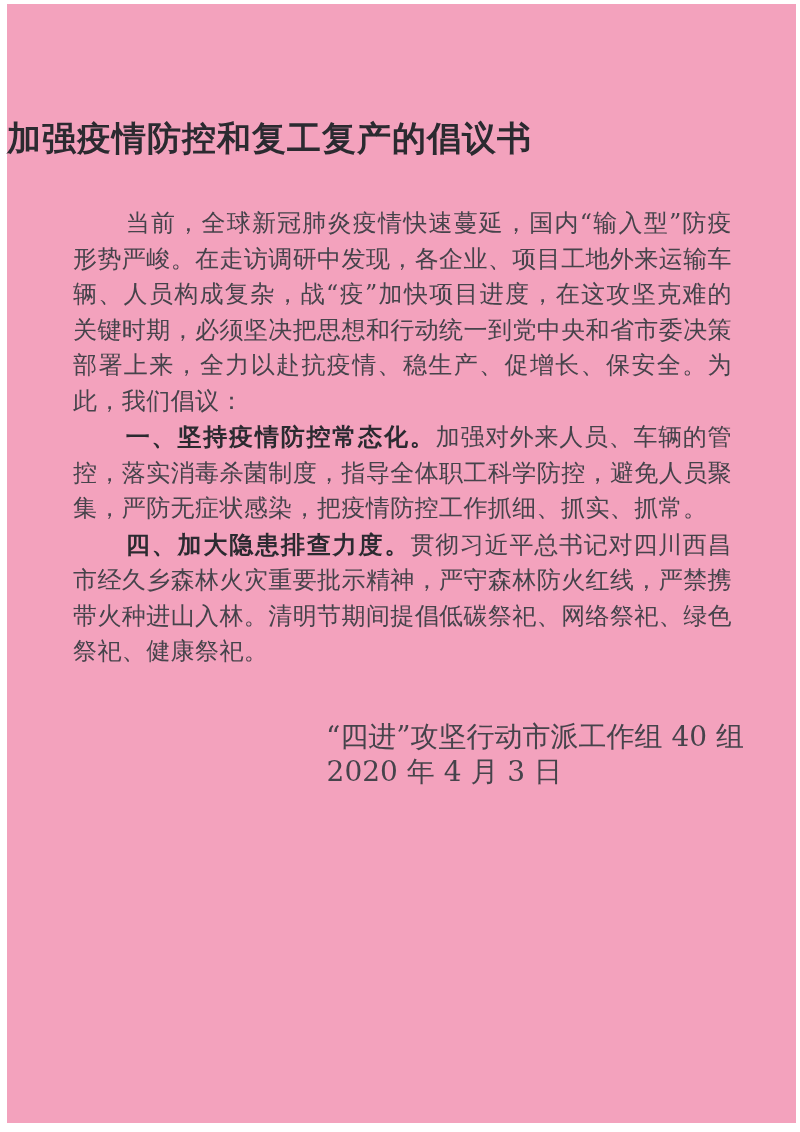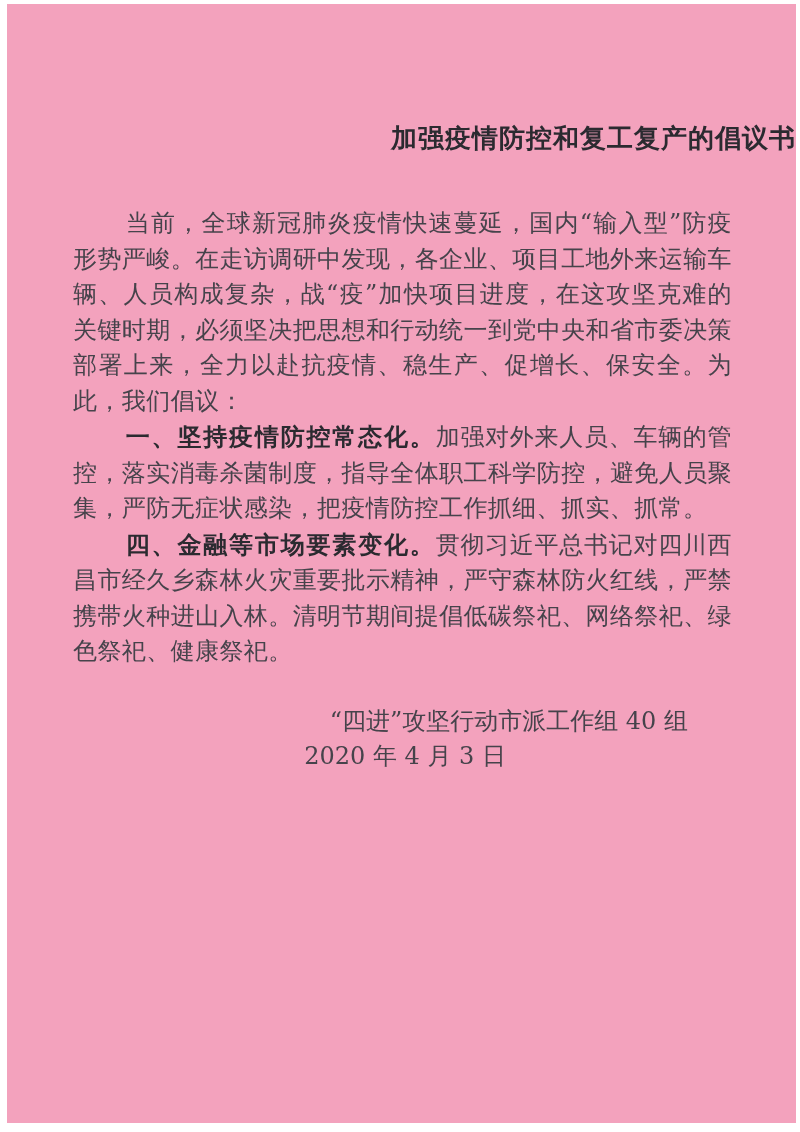--- a/index.html
+++ b/index.html
@@ -27,24 +27,24 @@
     position: absolute;
     top: 4px;
     left: 7px;
     right: 4px;
     bottom: 9px;
     background: var(--paper, #f3a2bd);
   }
 
   .doc-title {
     margin-top: 108px;
-    text-align: right;
+    text-align: left;
     font-family: "DejaVu Sans", "Liberation Sans", sans-serif;
     font-weight: bold;
-    font-size: 26px;
+    font-size: 34px;
     line-height: 52px;
     letter-spacing: 1px;
     color: var(--ink-strong, #2b2a30);
   }
 
   .doc-body {
     margin-top: 42px;
     padding: 0 64px 0 66px;
     font-size: 24px;
     line-height: 35.5px;
@@ -60,24 +60,24 @@
   .lead {
     font-family: Liberation Sans, sans-serif;
     font-weight: bold;
     color: var(--ink-strong, #2b2a30);
     letter-spacing: 1.5px;
   }
 
   .lead:empty { display: none; }
 
   .sig-block {
-    margin-top: 34px;
-    padding-right: 108px;
+    margin-top: 49px;
+    padding-right: 52px;
     text-align: right;
-    font-size: 24px;
+    font-size: 28px;
     line-height: 35.5px;
     color: var(--ink, #46434b);
   }
 
   .sig-date {
     padding-right: 182px;
     text-align: right;
   }
 </style>
 </head>
@@ -89,21 +89,21 @@
     <h1 class="doc-title">加强疫情防控和复工复产的倡议书</h1>
 
     <div class="doc-body">
 
       <p><span>当前，全球新冠肺炎疫情快速蔓延，国内“输入型”防疫形势严峻。在走访调研中发现，各企业、项目工地外来运输车辆、人员构成复杂，战“疫”加快项目进度，在这攻坚克难的关键时期，必须坚决把思想和行动统一到党中央和省市委决策部署上来，全力以赴抗疫情、稳生产、促增长、保安全。为此，我们倡议：</span></p>
 
       <p><span class="lead">一、坚持疫情防控常态化。</span><span>加强对外来人员、车辆的管控，落实消毒杀菌制度，指导全体职工科学防控，避免人员聚集，严防无症状感染，把疫情防控工作抓细、抓实、抓常。</span></p>
 
 
 
-      <p><span class="lead">四、金融等市场要素变化。</span><span>贯彻习近平总书记对四川西昌市经久乡森林火灾重要批示精神，严守森林防火红线，严禁携带火种进山入林。清明节期间提倡低碳祭祀、网络祭祀、绿色祭祀、健康祭祀。</span></p>
+      <p><span class="lead">四、加大隐患排查力度。</span><span>贯彻习近平总书记对四川西昌市经久乡森林火灾重要批示精神，严守森林防火红线，严禁携带火种进山入林。清明节期间提倡低碳祭祀、网络祭祀、绿色祭祀、健康祭祀。</span></p>
 
 
     </div>
 
     <div class="sig-block">
       <div class="sig-org">“四进”攻坚行动市派工作组 40 组</div>
       <div class="sig-date">2020 年 4 月 3 日</div>
     </div>
 
   </div>

